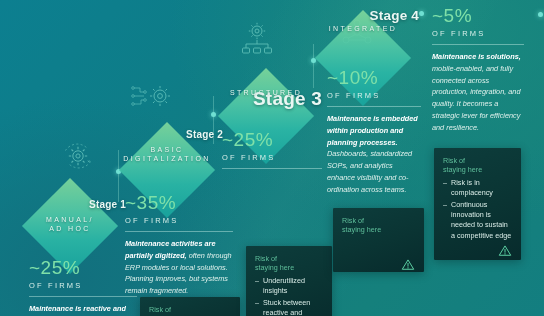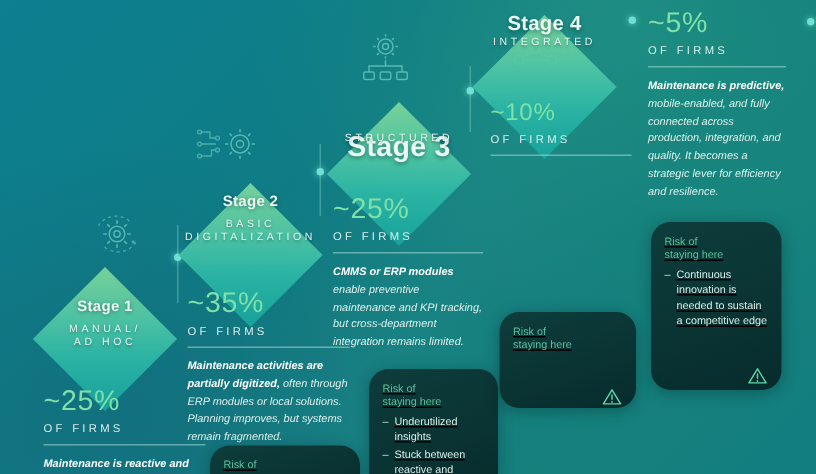--- a/index.html
+++ b/index.html
@@ -27,21 +27,21 @@
     position:absolute;
     transform:rotate(45deg);
     border-radius:3px;
   }
   .dia-inner{
     position:absolute;inset:0;
     background:linear-gradient(135deg,#7fd89b 0%,#4fc7a6 38%,#2bb7a6 65%,#18a59e 100%);
     opacity:.92;
   }
   .stage-title{
-    position:absolute;text-align:center;color:#eaf7f3;
+    position:absolute;text-align:right;color:#eaf7f3;
     font-weight:700;letter-spacing:.2px;
     text-shadow:0 1px 3px rgba(0,40,45,.45);
     white-space:nowrap;
   }
   .stage-sub{
     position:absolute;text-align:center;color:#e6f6ef;
     font-weight:400;letter-spacing:2.4px;
     text-shadow:0 1px 2px rgba(0,40,45,.4);
     line-height:1.25;
   }
@@ -60,25 +60,24 @@
   }
   .body{
     color:#dff1ec;font-size:7.3px;line-height:1.62;
     font-style:italic;
   }
   .body b{font-style:italic;font-weight:700;color:#ffffff;}
   
   .risk{
     position:absolute;
     background:linear-gradient(160deg,#0d3d3c 0%,#0a3433 55%,#072b2c 100%);
-    border-radius:13px;
+    border-radius:1px;
     box-shadow:0 2px 10px rgba(0,25,28,.33);
     padding:8px 9px 9px 9px;
     box-sizing:border-box;
-    text-decoration:underline;
   }
   .risk-h{
     color:#5fbf9b;font-size:7.2px;line-height:1.3;margin-bottom:3px;
     font-weight:400;
   }
   .risk ul{margin:0;padding:0;list-style:none;}
   .risk li{
     color:#d9ece7;font-size:7.2px;line-height:1.45;
     padding-left:8px;position:relative;margin-bottom:1px;
   }
@@ -207,62 +206,63 @@
     <div class="dia" style="left:232px;top:82px;width:68px;height:68px;">
       <div class="dia-inner"></div>
     </div>
     <div class="stage-title" style="left:210px;top:60px;width:112px;font-size:19px;margin-top:28px;">Stage 3</div>
     <div class="stage-sub" style="left:204px;top:89px;width:124px;font-size:7px;white-space:pre;">STRUCTURED</div>
   </div>
   <div class="col" style="left:222px;top:130px;width:100px;">
     <div class="pct" style="font-size:19px;">~25%</div>
     <div class="offirms">OF FIRMS</div>
     <div class="rule"></div>
-    <div class="body"><b>CMMS or ERP modules</b><span> enable preventive maintenance and KPI tracking, but cross-department integration remains limited.</span></div>
   </div>
   <div class="risk" style="left:246px;top:246px;width:86px;height:82px;">
     <div class="risk-h" style="white-space:pre-line;">Risk of
 staying here</div>
     <ul>
       <li>Underutilized insights</li>
       <li>Stuck between reactive and</li>
     </ul>
   </div>
 
   <div class="stage">
     <div class="dia" style="left:329px;top:24px;width:68px;height:68px;">
       <div class="dia-inner"></div>
     </div>
     <div class="stage-title" style="left:307px;top:8px;width:112px;font-size:13.5px;">Stage 4</div>
     <div class="stage-sub" style="left:301px;top:25px;width:124px;font-size:7px;white-space:pre;">INTEGRATED</div>
   </div>
   <div class="col" style="left:327px;top:68px;width:94px;">
-    <div class="pct" style="font-size:16px;">~10%</div>
-    <div class="offirms">OF FIRMS</div>
-    <div class="rule"></div>
+    <div class="pct" style="font-size:19px;">~10%</div>
+    <div class="offirms">OF FIRMS</div>
+    <div class="rule"></div>
+    <div class="body"><b>Maintenance is embedded within production and planning processes.</b><span> Dashboards, standardized SOPs, and analytics enhance visibility and co-ordination across teams.</span></div>
   </div>
   <div class="risk" style="left:333px;top:208px;width:91px;height:64px;">
     <div class="risk-h" style="white-space:pre-line;">Risk of
 staying here</div>
     <svg class="warn" style="left:68px;top:50px;" viewBox="0 0 16 15" fill="none" stroke="#5fd6a8" stroke-width="1.1">
       <path d="M8 2.2L14.6 13H1.4L8 2.2z" stroke-linejoin="round"></path>
       <path d="M8 6.2v3.3M8 11.1v.6" stroke-linecap="round"></path>
     </svg>
   </div>
 
   <div class="col" style="left:432px;top:6px;width:92px;">
     <div class="pct" style="font-size:19px;">~5%</div>
     <div class="offirms">OF FIRMS</div>
     <div class="rule"></div>
-    <div class="body"><b>Maintenance is predictive,</b><span> mobile-enabled, and fully connected across production, integration, and quality. It becomes a strategic lever for efficiency and resilience.</span></div>
+    <div class="body"><b>Maintenance is solutions,</b><span> mobile-enabled, and fully connected across production, integration, and quality. It becomes a strategic lever for efficiency and resilience.</span></div>
   </div>
   <div class="risk" style="left:434px;top:148px;width:87px;height:112px;">
     <div class="risk-h" style="white-space:pre-line;">Risk of
 staying here</div>
     <ul>
+      <li>Risk is in complacency</li>
       <li>Continuous innovation is needed to sustain a competitive edge</li>
     </ul>
     <svg class="warn" style="left:64px;top:96px;" viewBox="0 0 16 15" fill="none" stroke="#5fd6a8" stroke-width="1.1">
       <path d="M8 2.2L14.6 13H1.4L8 2.2z" stroke-linejoin="round"></path>
       <path d="M8 6.2v3.3M8 11.1v.6" stroke-linecap="round"></path>
     </svg>
   </div>
 
 </div>
 

